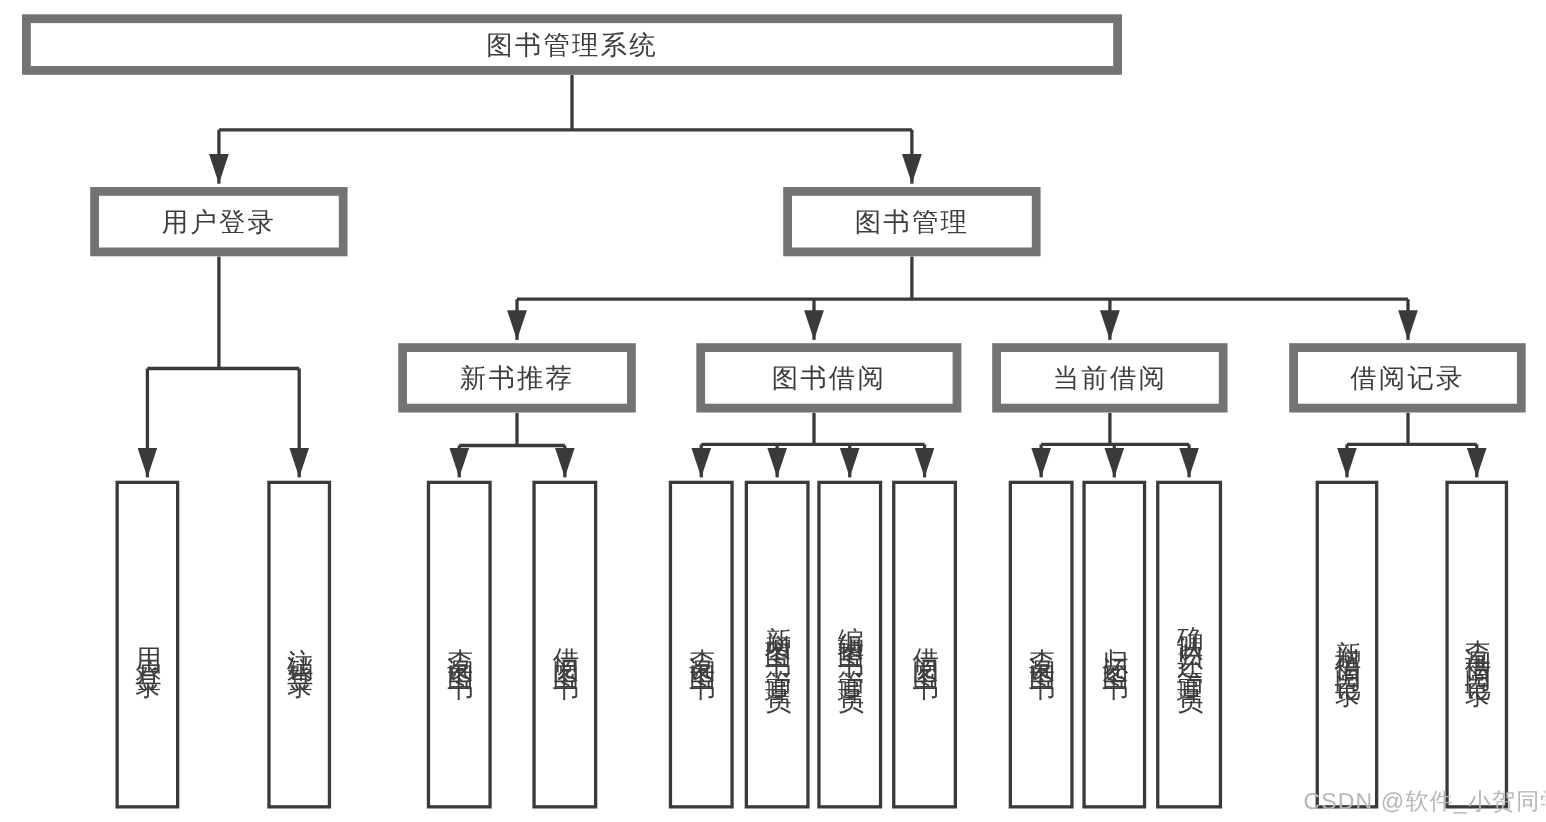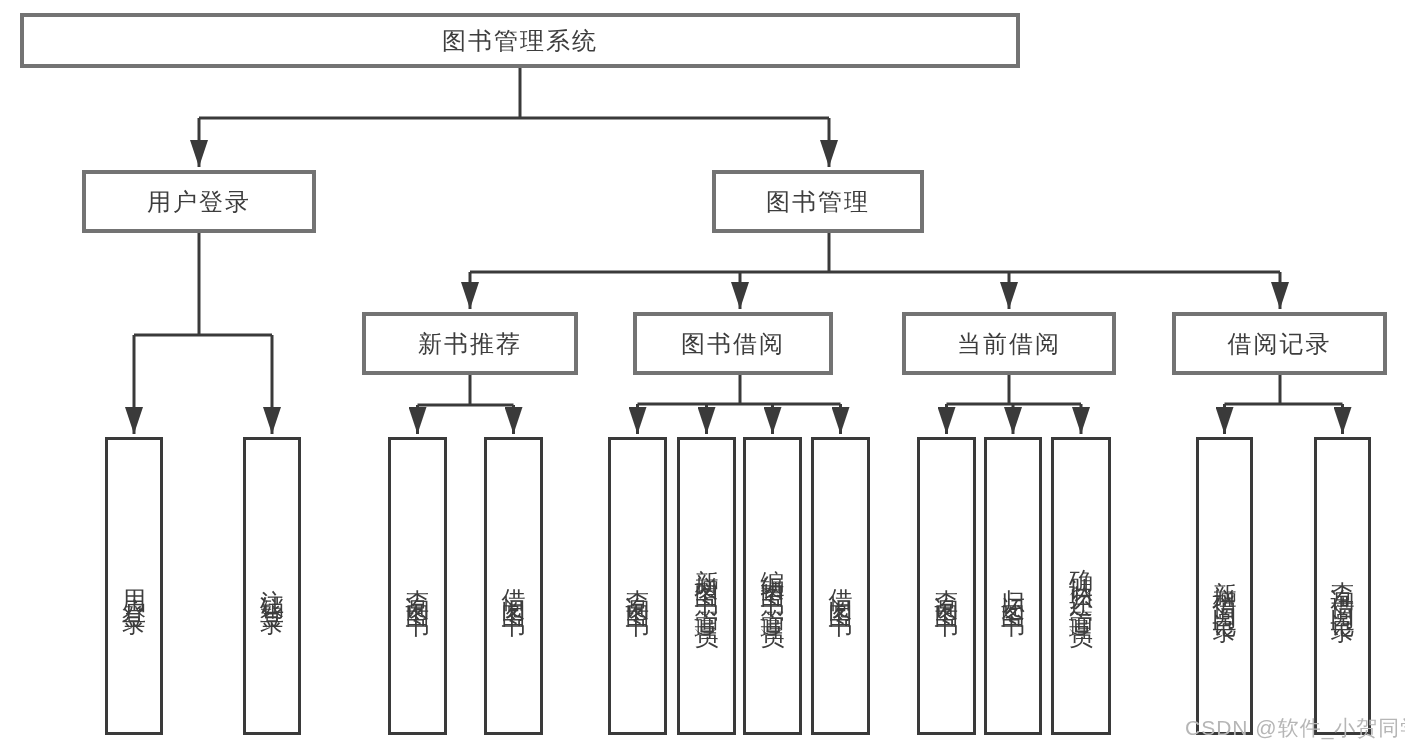--- a/index.html
+++ b/index.html
@@ -6,21 +6,21 @@
   #stage {
     position:relative;
     width:1405px; height:747px;
     background:#ffffff;
     font-family:"Liberation Sans","DejaVu Sans",sans-serif;
     overflow:hidden;
   }
   #connectors { position:absolute; left:0; top:0; width:1405px; height:747px; pointer-events:none; }
   .hbox {
     position:absolute; box-sizing:border-box;
-    border:4px solid #737373; background:#ffffff;
+    border:8px solid #737373; background:#ffffff;
     display:flex; align-items:center; justify-content:center;
     font-size:24px; letter-spacing:2px; color:#3d3d3d;
     white-space:nowrap;
   }
   .vbox {
     position:absolute; box-sizing:border-box;
     border:3px solid #3a3a3a; background:#ffffff;
     display:flex; align-items:center; justify-content:center;
     top:437px; height:298px;
   }
@@ -90,28 +90,28 @@
     </g>
   </svg>
 
   <div class="hbox" style="left:20px; top:13px; width:1000px; height:55px;">
     <span>图书管理系统</span>
   </div>
 
   <div class="hbox" style="left:82px; top:170px; width:234px; height:63px;">
     <span>用户登录</span>
   </div>
-  <div class="hbox" style="left:712px; top:170px; width:212px; height:63px;">
+  <div class="hbox" style="left:712px; top:170px; width:234px; height:63px;">
     <span>图书管理</span>
   </div>
 
   <div class="hbox" style="left:362px; top:312px; width:216px; height:63px;font-family:Liberation Serif, serif;">
     <span>新书推荐</span>
   </div>
-  <div class="hbox" style="left:633px; top:312px; width:200px; height:63px;">
+  <div class="hbox" style="left:633px; top:312px; width:241px; height:63px;">
     <span>图书借阅</span>
   </div>
   <div class="hbox" style="left:902px; top:312px; width:214px; height:63px;">
     <span>当前借阅</span>
   </div>
   <div class="hbox" style="left:1172px; top:312px; width:215px; height:63px;">
     <span>借阅记录</span>
   </div>
 
   <div class="vbox" style="left:105px; width:58px;">

